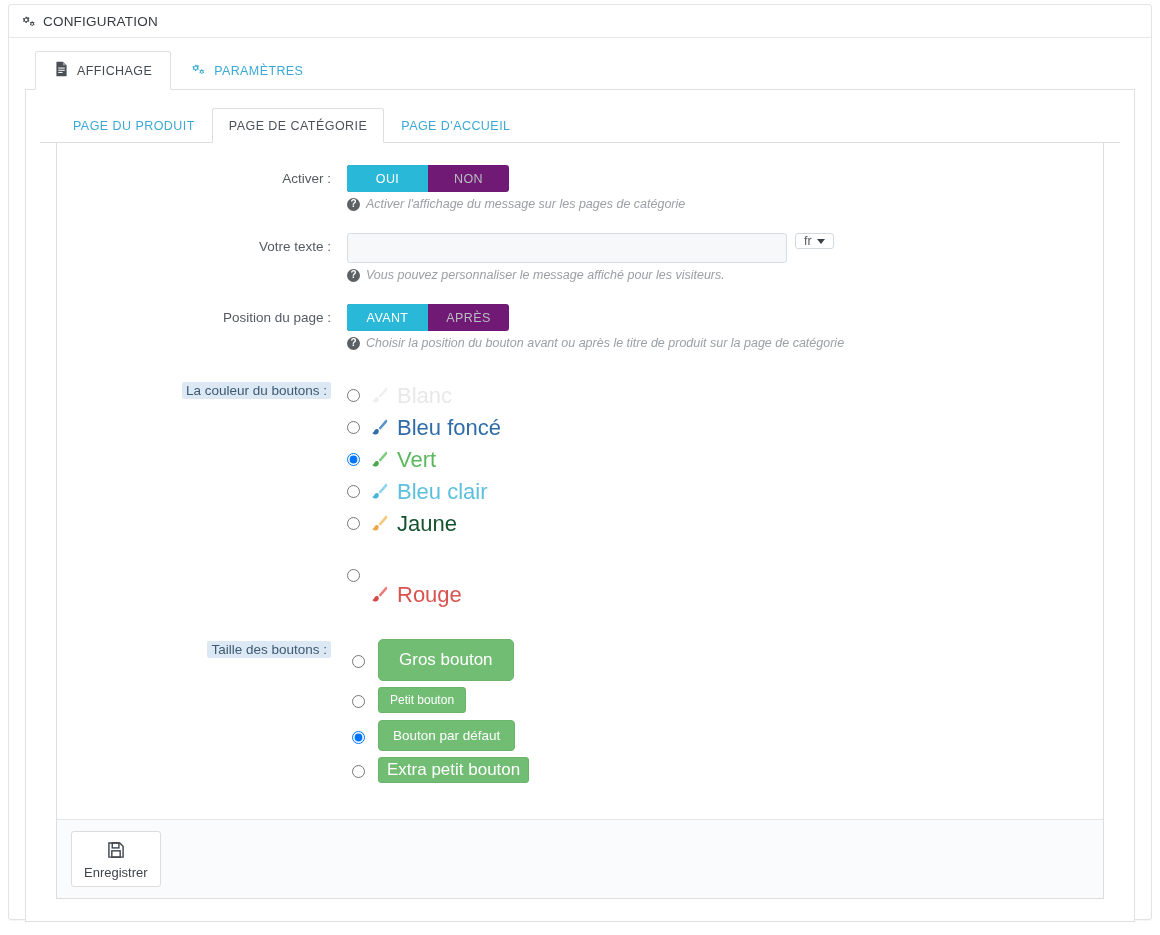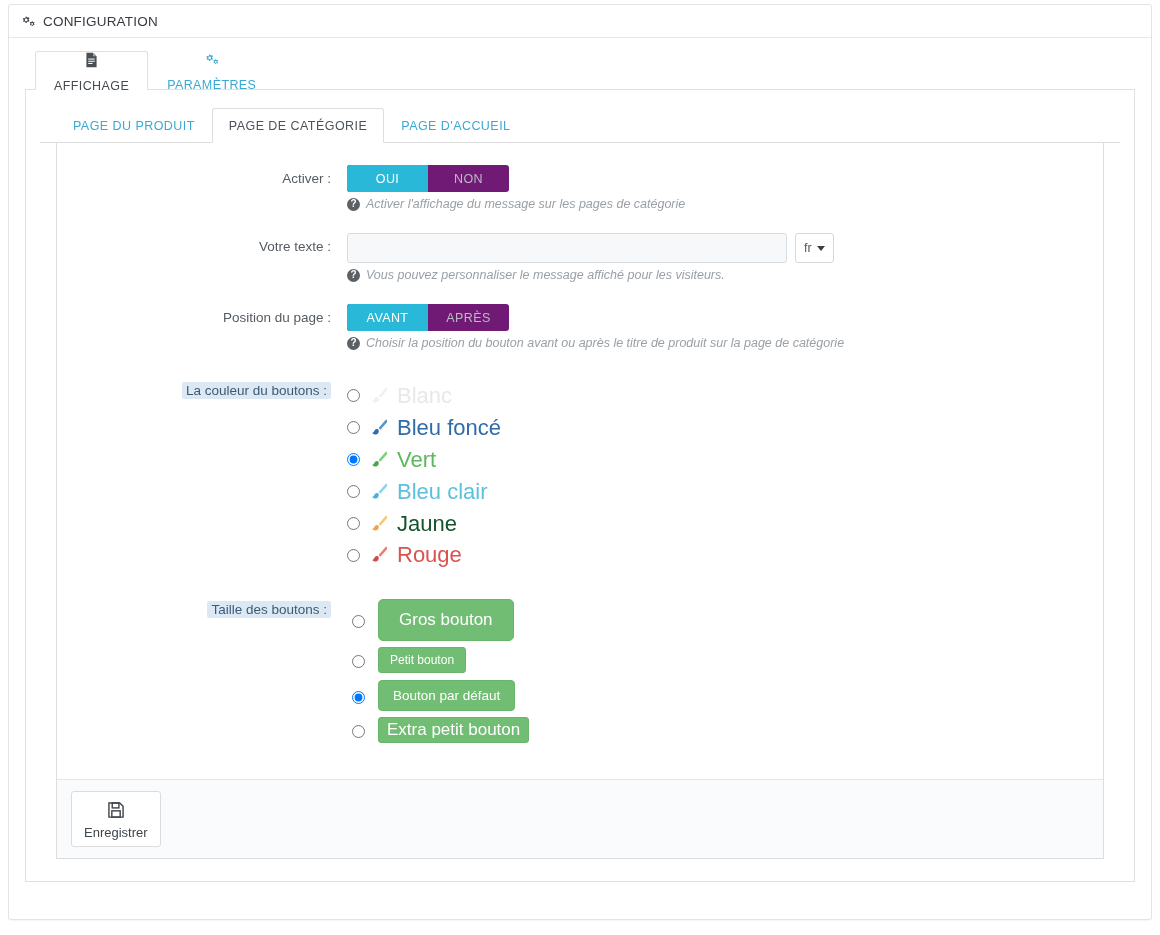--- a/index.html
+++ b/index.html
@@ -53,21 +53,20 @@
     height: 39px;
     padding: 0 18px;
     font-size: 12.5px;
     letter-spacing: .4px;
     color: #3ba9d4;
     cursor: pointer;
     border: 1px solid transparent;
     border-radius: 3px 3px 0 0;
     margin-bottom: -1px;
     background: transparent;
-    flex-direction: column;
   }
   .nav-tabs .tab.active {
     background: #ffffff;
     border-color: #e0e0e0;
     border-bottom-color: #ffffff;
     color: #444a52;
   }
 
   .tab-body {
     border: 1px solid #e0e0e0;
@@ -178,21 +177,21 @@
     border: 1px solid #d6dde2;
     border-radius: 3px;
     background: #f6f8f9;
     padding: 0 9px;
     font-size: 13px;
     color: #555;
     outline: none;
     font-family: "Liberation Sans", sans-serif;
   }
   .lang-btn {
-    height: 30px;
+    height: 16px;
     min-width: 38px;
     border: 1px solid #d3d8dc;
     border-radius: 3px;
     background: #ffffff;
     color: #555b63;
     font-size: 12.5px;
     display: inline-flex; align-items: center; justify-content: center;
     gap: 5px;
     padding: 0 8px;
     cursor: pointer;
@@ -405,21 +404,21 @@
                     <svg class="brush" viewBox="0 0 24 24">
                       <path d="M20.7 3.3c-.5-.5-1.3-.4-1.8.2L11.6 12l1.9 1.9 7-8c.5-.6.6-1.4.2-1.9z" fill="#f7c77a"></path>
                       <path d="M10.4 13.2c-1.4-.3-2.9.5-3.4 1.9-.4 1.1-1 1.9-2.3 2.3 1 1.2 2.6 1.9 4.1 1.6 1.9-.3 3.2-2.1 2.9-4-.1-.9-.6-1.6-1.3-1.8z" fill="#eda64a"></path>
                     </svg>
                     <span>Jaune</span>
                   </label>
                 </div>
 
                 <div class="radio-item">
                   <input type="radio" name="couleur" style="">
-                  <label class="color-label" style="color:#d9534f;">
+                  <label class="color-label" style="color:#d9534f;margin-top:40px;">
                     <svg class="brush" viewBox="0 0 24 24">
                       <path d="M20.7 3.3c-.5-.5-1.3-.4-1.8.2L11.6 12l1.9 1.9 7-8c.5-.6.6-1.4.2-1.9z" fill="#ec7c78"></path>
                       <path d="M10.4 13.2c-1.4-.3-2.9.5-3.4 1.9-.4 1.1-1 1.9-2.3 2.3 1 1.2 2.6 1.9 4.1 1.6 1.9-.3 3.2-2.1 2.9-4-.1-.9-.6-1.6-1.3-1.8z" fill="#d04b47"></path>
                     </svg>
                     <span>Rouge</span>
                   </label>
                 </div>
 
               </div>
             </div>

